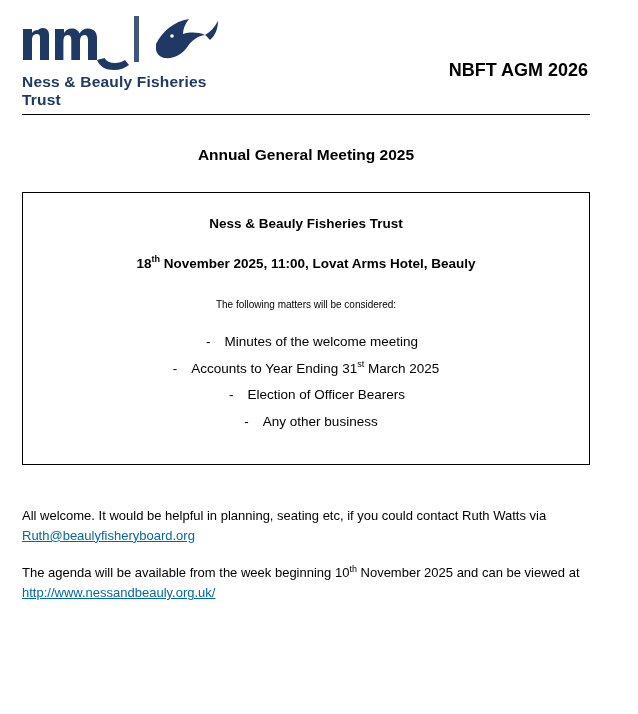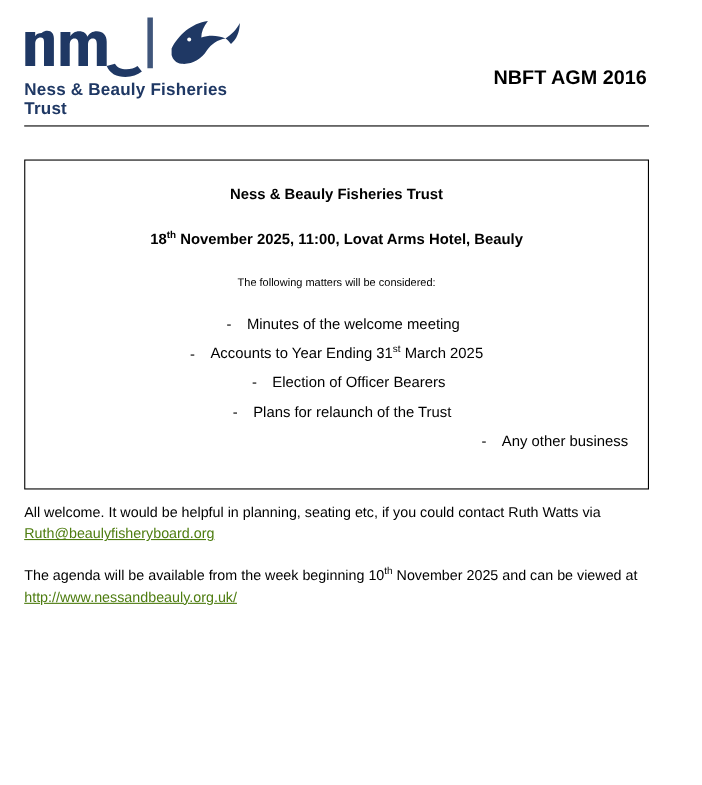--- a/index.html
+++ b/index.html
@@ -124,32 +124,32 @@
   }
   
   .agenda li:nth-child(1) { padding-left: 12px; }
   .agenda li:nth-child(2) { padding-left: 0px; }
   .agenda li:nth-child(3) { padding-left: 22px; }
   .agenda li:nth-child(4) { padding-left: 10px; }
   .agenda li:nth-child(5) { padding-left: 42px; text-align: right; }
 
   
   .footer {
-    margin-top: 11px;
+    margin-top: 41px;
     font-size: 13px;
     line-height: 1.5;
   }
   .footer p {
     margin: 0 0 14px 0;
   }
   .footer p.second {
     margin-top: 18px;
   }
   .link {
-    color: #4d7c0f;
+    color: #0369a1;
     text-decoration: underline;
     cursor: pointer;
   }
   .footer sup {
     font-size: 9px;
     vertical-align: super;
   }
 </style>
 </head>
 <body>
@@ -176,39 +176,39 @@
           <g fill="#1F3864">
             <path d="M134 34 C140 22 152 11 167 9 C163 14 161 19 161 24 C168 22 176 22 183 25 C176 26 170 30 166 36 C161 44 152 49 143 48 C138 47.5 135 44 134 40 Z"></path>
             <path d="M183 25 C188 22 193 17 196 11 C196 19 193 26 188 30 C186 28 185 26 183 25 Z"></path>
             <circle cx="150" cy="26" r="1.8" fill="#ffffff"></circle>
           </g>
         </svg>
       </div>
       <div class="logo-text">Ness &amp; Beauly Fisheries Trust</div>
     </div>
 
-    <div class="doc-title-right">NBFT AGM 2016</div>
+    <div class="doc-title-right">NBFT AGM 2026</div>
   </div>
 
   <hr class="hrule">
 
   <div class="notification">
+    <div>Annual General Meeting 2025</div>
   </div>
 
   <div class="notice-box">
     <p class="notice-line">Ness &amp; Beauly Fisheries Trust</p>
     <p class="notice-line"><span>18</span><sup>th</sup><span> November 2025, 11:00, Lovat Arms Hotel, Beauly</span></p>
 
     <p class="notice-intro">The following matters will be considered:</p>
 
     <ul class="agenda">
       <li><span class="dash">-</span><span>Minutes of the welcome meeting</span></li>
       <li><span class="dash">-</span><span>Accounts to Year Ending 31</span><sup>st</sup><span> March 2025</span></li>
       <li><span class="dash">-</span><span>Election of Officer Bearers</span></li>
-      <li><span class="dash">-</span><span>Plans for relaunch of the Trust</span></li>
       <li><span class="dash">-</span><span>Any other business</span></li>
     </ul>
   </div>
 
   <div class="footer">
     <p>
       <span>All welcome. It would be helpful in planning, seating etc, if you could contact Ruth Watts via</span><br>
       <a class="link" href="#">Ruth@beaulyfisheryboard.org</a>
     </p>
     <p class="second">

